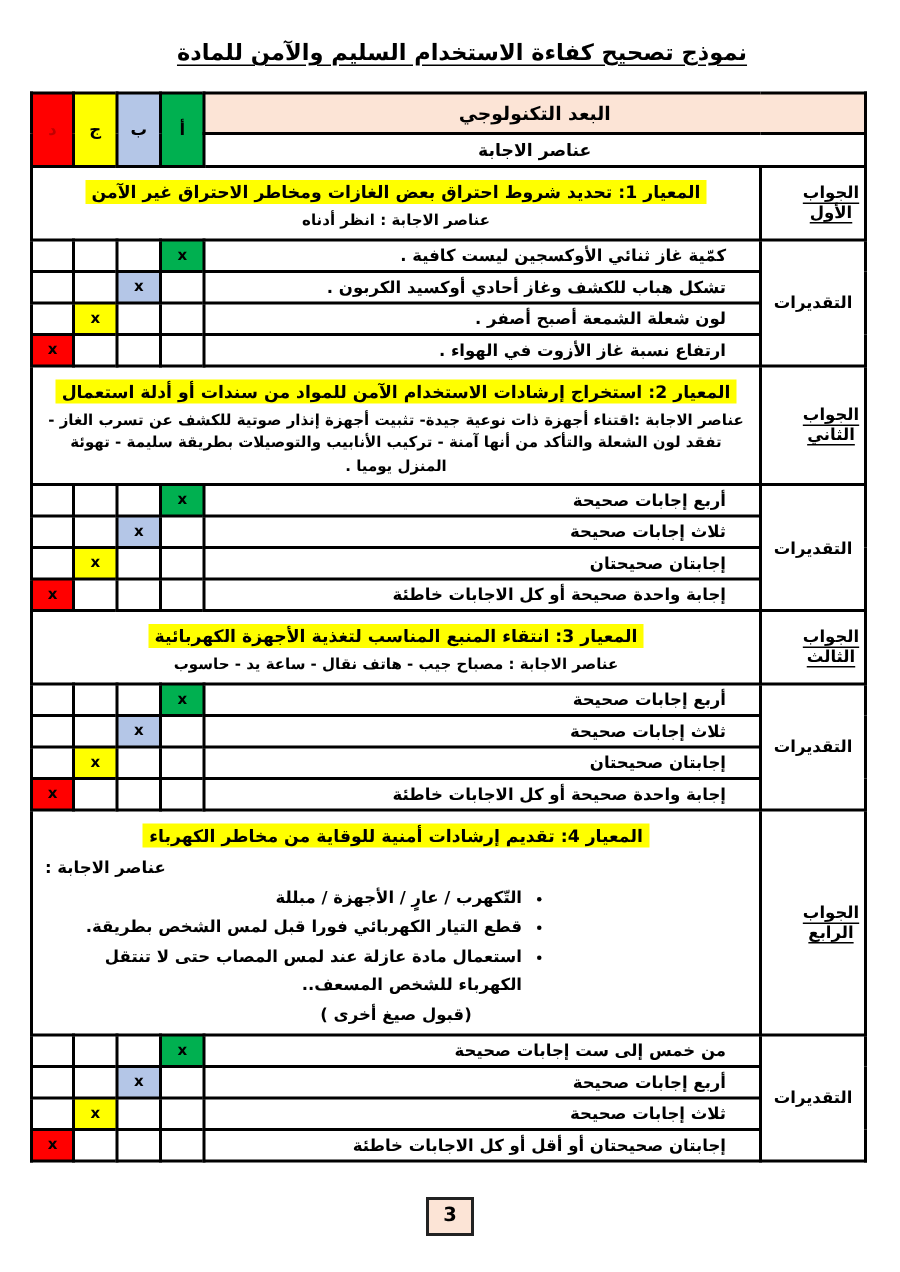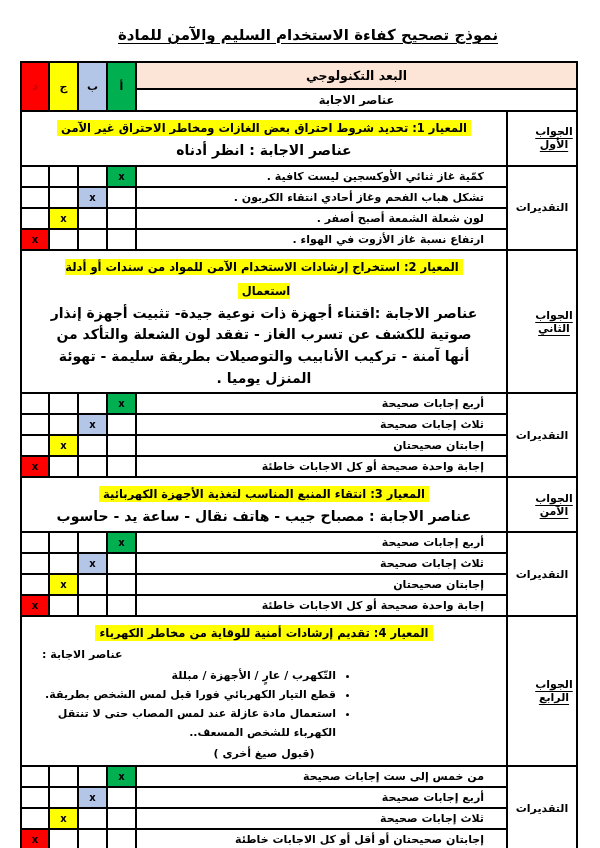--- a/index.html
+++ b/index.html
@@ -45,30 +45,30 @@
     text-align:center;
     font-size:11px;
     font-weight:700;
   }
   .bg-green { background:var(--green,#00B050); }
   .bg-blue  { background:var(--blue,#B4C6E7); }
   .bg-yellow{ background:var(--yellow,#FFFF00); }
   .bg-red   { background:var(--red,#FF0000); }
   .letter-d { color:var(--dal_letter,#C00000); }
   
-  .crit-cell { padding:3px 20px; }
+  .crit-cell { padding:3px 8px; }
   .crit-line { text-align:center; line-height:1.5; }
   .hl {
     background:var(--highlight,#FFFF00);
     font-size:11.5px;
     padding:1px 4px;
   }
   .elements {
     text-align:center;
-    font-size:14px;
+    font-size:10px;
     line-height:1.55;
     margin-top:1px;
   }
   .elements-heading {
     text-align:left;
     font-size:11px;
     line-height:1.6;
     margin-top:2px;
   }
   ul.bullets {
@@ -150,21 +150,21 @@
 
   <tr>
     <td class="group-cell" rowspan="4">التقديرات</td>
     <td class="rate-text">كمّية غاز ثنائي الأوكسجين ليست كافية .</td>
     <td class="mark-cell bg-green"><span>x</span></td>
     <td class="mark-cell"></td>
     <td class="mark-cell"></td>
     <td class="mark-cell"></td>
   </tr>
   <tr>
-    <td class="rate-text">تشكل هباب الفحم وغاز أحادي انتقاء الكربون .</td>
+    <td class="rate-text">تشكل هباب للكشف وغاز أحادي أوكسيد الكربون .</td>
     <td class="mark-cell"></td>
     <td class="mark-cell bg-blue"><span>x</span></td>
     <td class="mark-cell"></td>
     <td class="mark-cell"></td>
   </tr>
   <tr>
     <td class="rate-text">لون شعلة الشمعة أصبح أصفر .</td>
     <td class="mark-cell"></td>
     <td class="mark-cell"></td>
     <td class="mark-cell bg-yellow"><span>x</span></td>
@@ -210,21 +210,21 @@
   </tr>
   <tr>
     <td class="rate-text">إجابة واحدة صحيحة أو كل الاجابات خاطئة</td>
     <td class="mark-cell"></td>
     <td class="mark-cell"></td>
     <td class="mark-cell"></td>
     <td class="mark-cell bg-red"><span>x</span></td>
   </tr>
 
   <tr>
-    <td class="group-cell lbl-answer">الجواب الآمن</td>
+    <td class="group-cell lbl-answer">الجواب الثالث</td>
     <td class="crit-cell" colspan="5">
       <div class="crit-line"><span class="hl">المعيار 3: انتقاء المنبع المناسب لتغذية الأجهزة الكهربائية</span></div>
       <div class="elements">عناصر الاجابة : مصباح جيب - هاتف نقال - ساعة يد - حاسوب</div>
     </td>
   </tr>
 
   <tr>
     <td class="group-cell" rowspan="4">التقديرات</td>
     <td class="rate-text">أربع إجابات صحيحة</td>
     <td class="mark-cell bg-green"><span>x</span></td>

